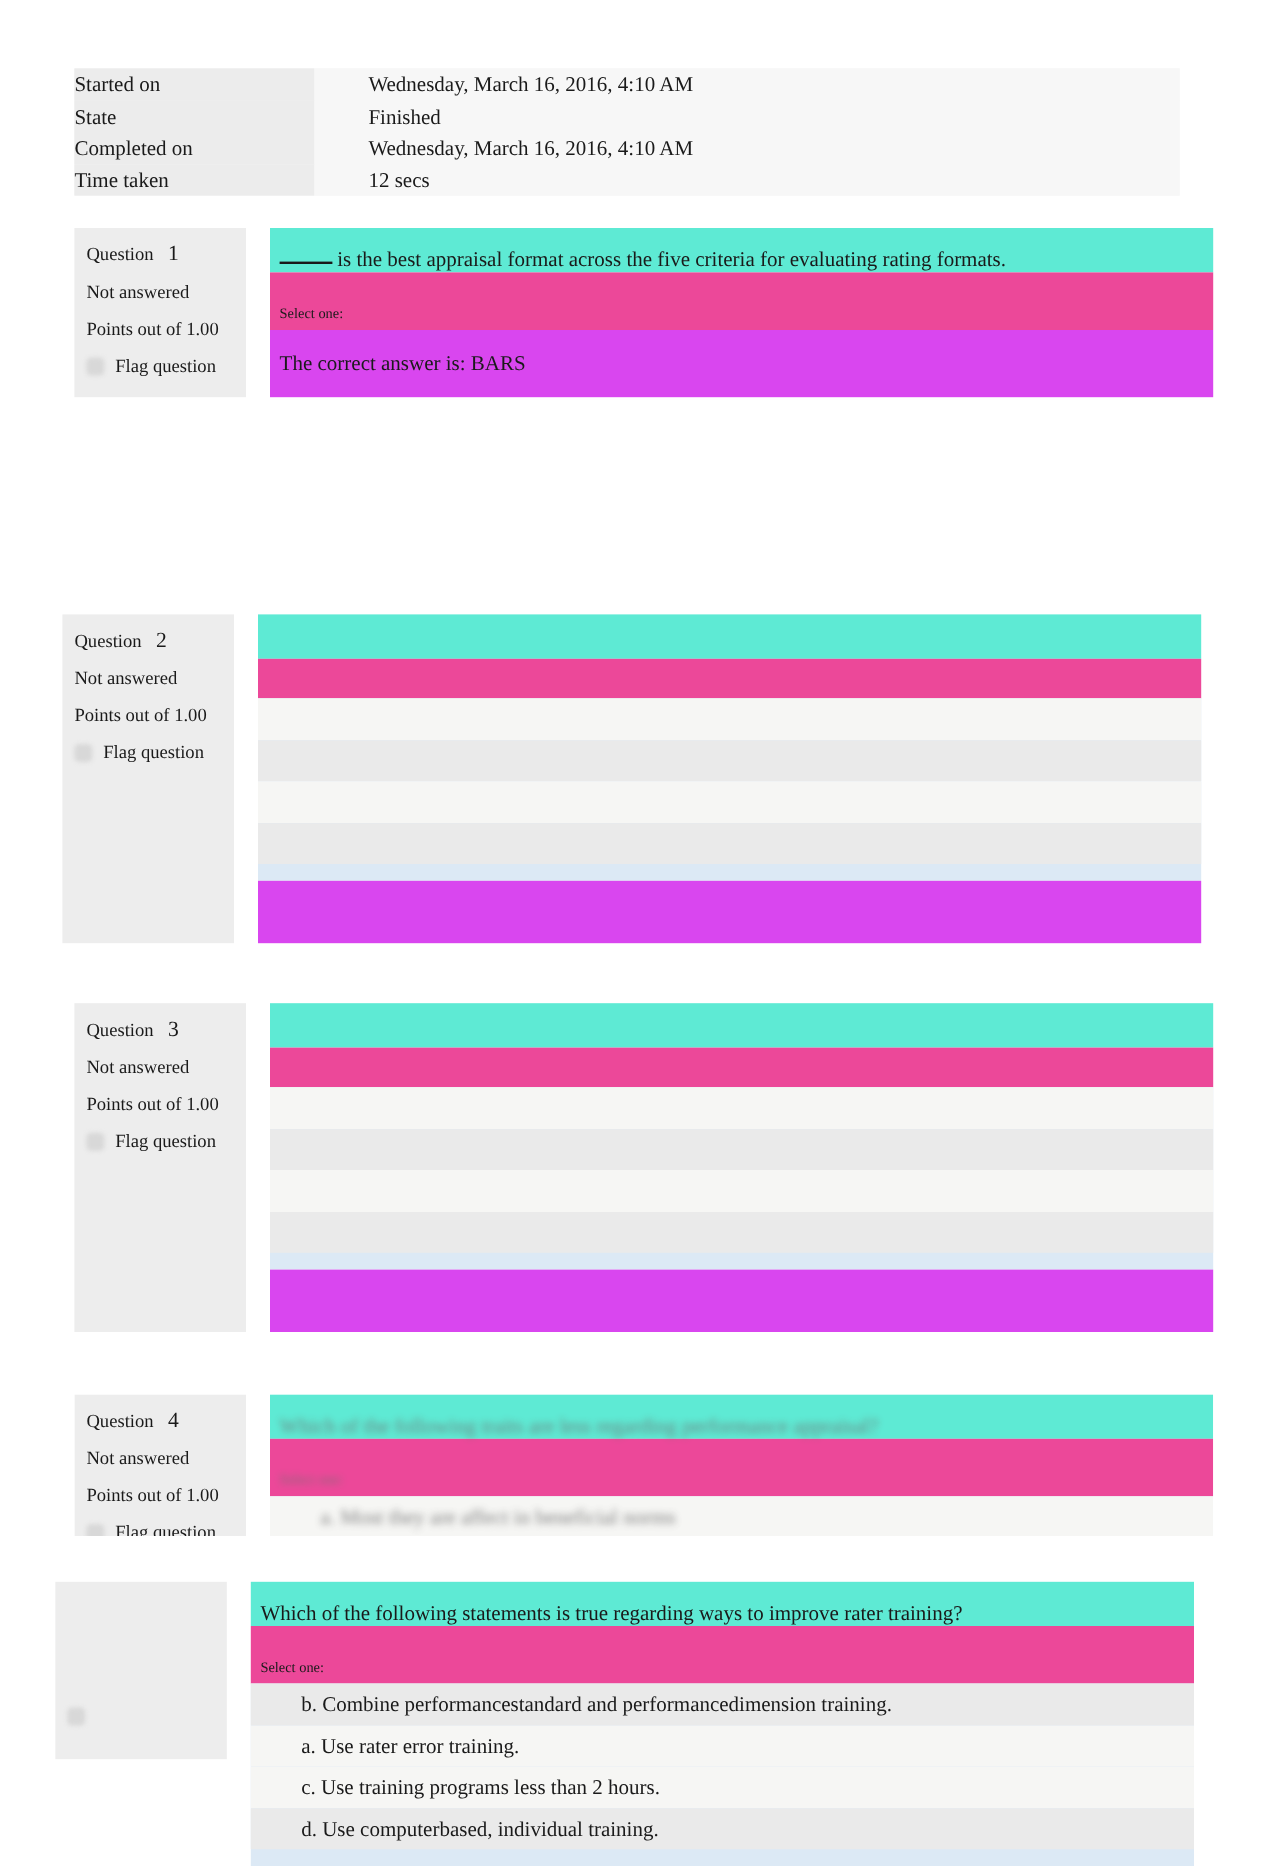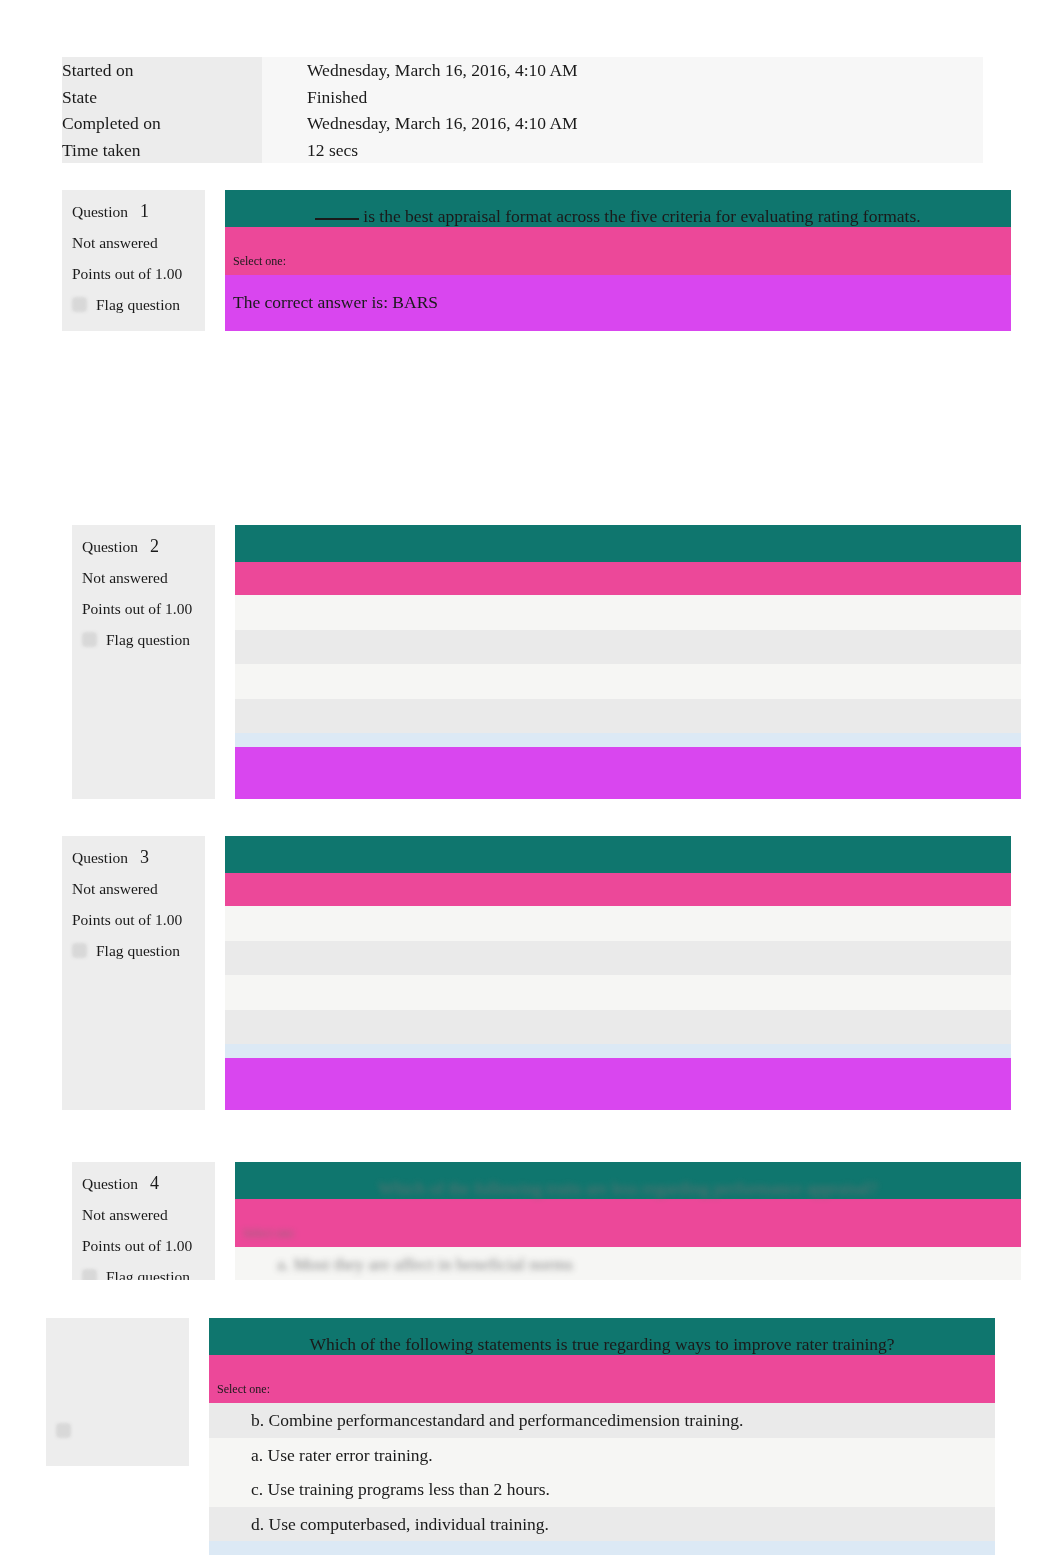--- a/index.html
+++ b/index.html
@@ -92,24 +92,23 @@
     line-height: 15.5px;
   }
 
   .qbody {
     width: 786px;
     margin-left: 20px;
     box-sizing: border-box;
     background: #fff;
   }
   .qstem {
-    background: #0f766e;
+    background: #5eead4;
     padding: 16px 8px 0 8px;
     box-sizing: border-box;
-    text-align: center;
   }
   .qstem-text {
     font-size: 17.5px;
     line-height: 21px;
     min-height: 21px;
   }
   .blank-lead {
     display: inline-block;
     width: 44px;
     border-bottom: 2px solid #1a1a1a;
@@ -158,23 +157,23 @@
   .soft-blur .qstem-text,
   .soft-blur .qselect-text,
   .soft-blur .qopt-text {
     filter: blur(3.2px);
     color: #707070;
     opacity: .85;
   }
 
   
   #q1 { left: 62px; top: 190px; }
-  #q2 { left: 72px; top: 512px; margin-top: 13px; }
+  #q2 { left: 52px; top: 512px; }
   #q3 { left: 62px; top: 836px; }
-  #q4 { left: 72px; top: 1162px; height: 118px; overflow: hidden; }
+  #q4 { left: 62px; top: 1162px; height: 118px; overflow: hidden; }
   #q5 { left: 46px; top: 1318px; height: 238px; overflow: hidden; }
 
   #q4 .qinfo { height: 118px; }
   #q5 .qinfo { height: 148px; }
   #q5 .flag-dot { margin-top: 88px; }
 </style>
 </head>
 <body>
 
 <div class="summary">

